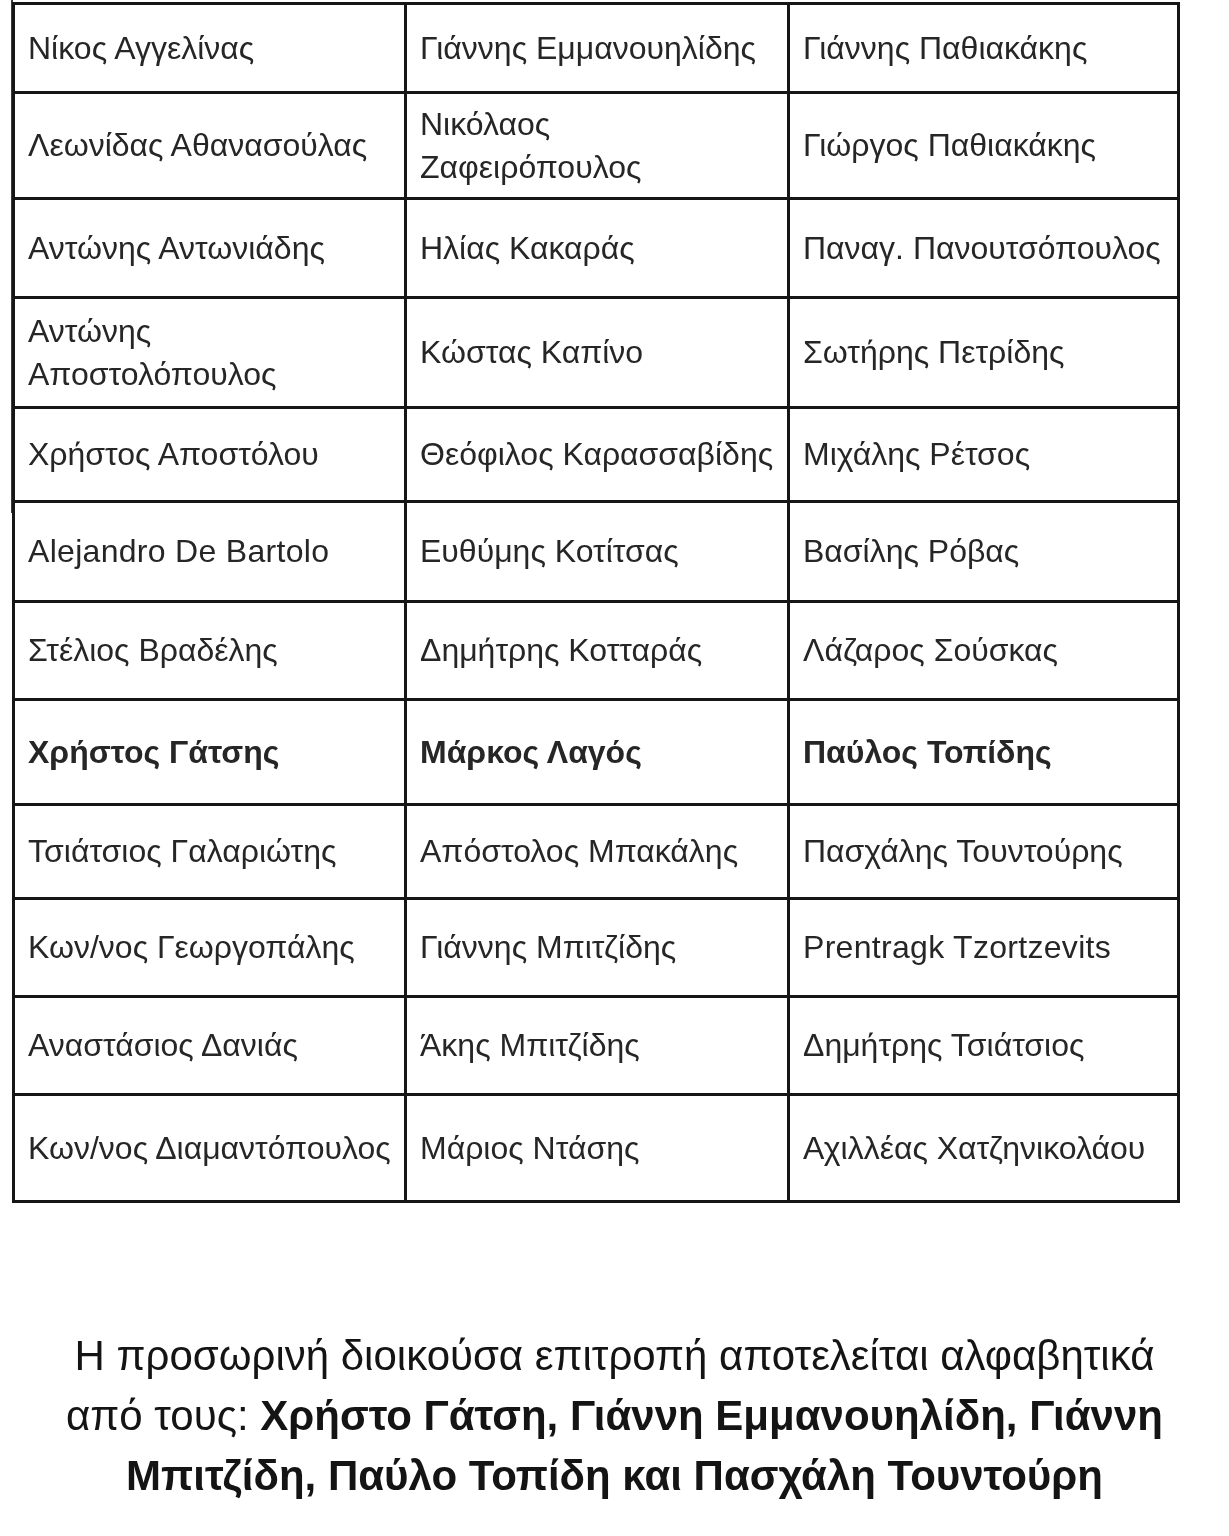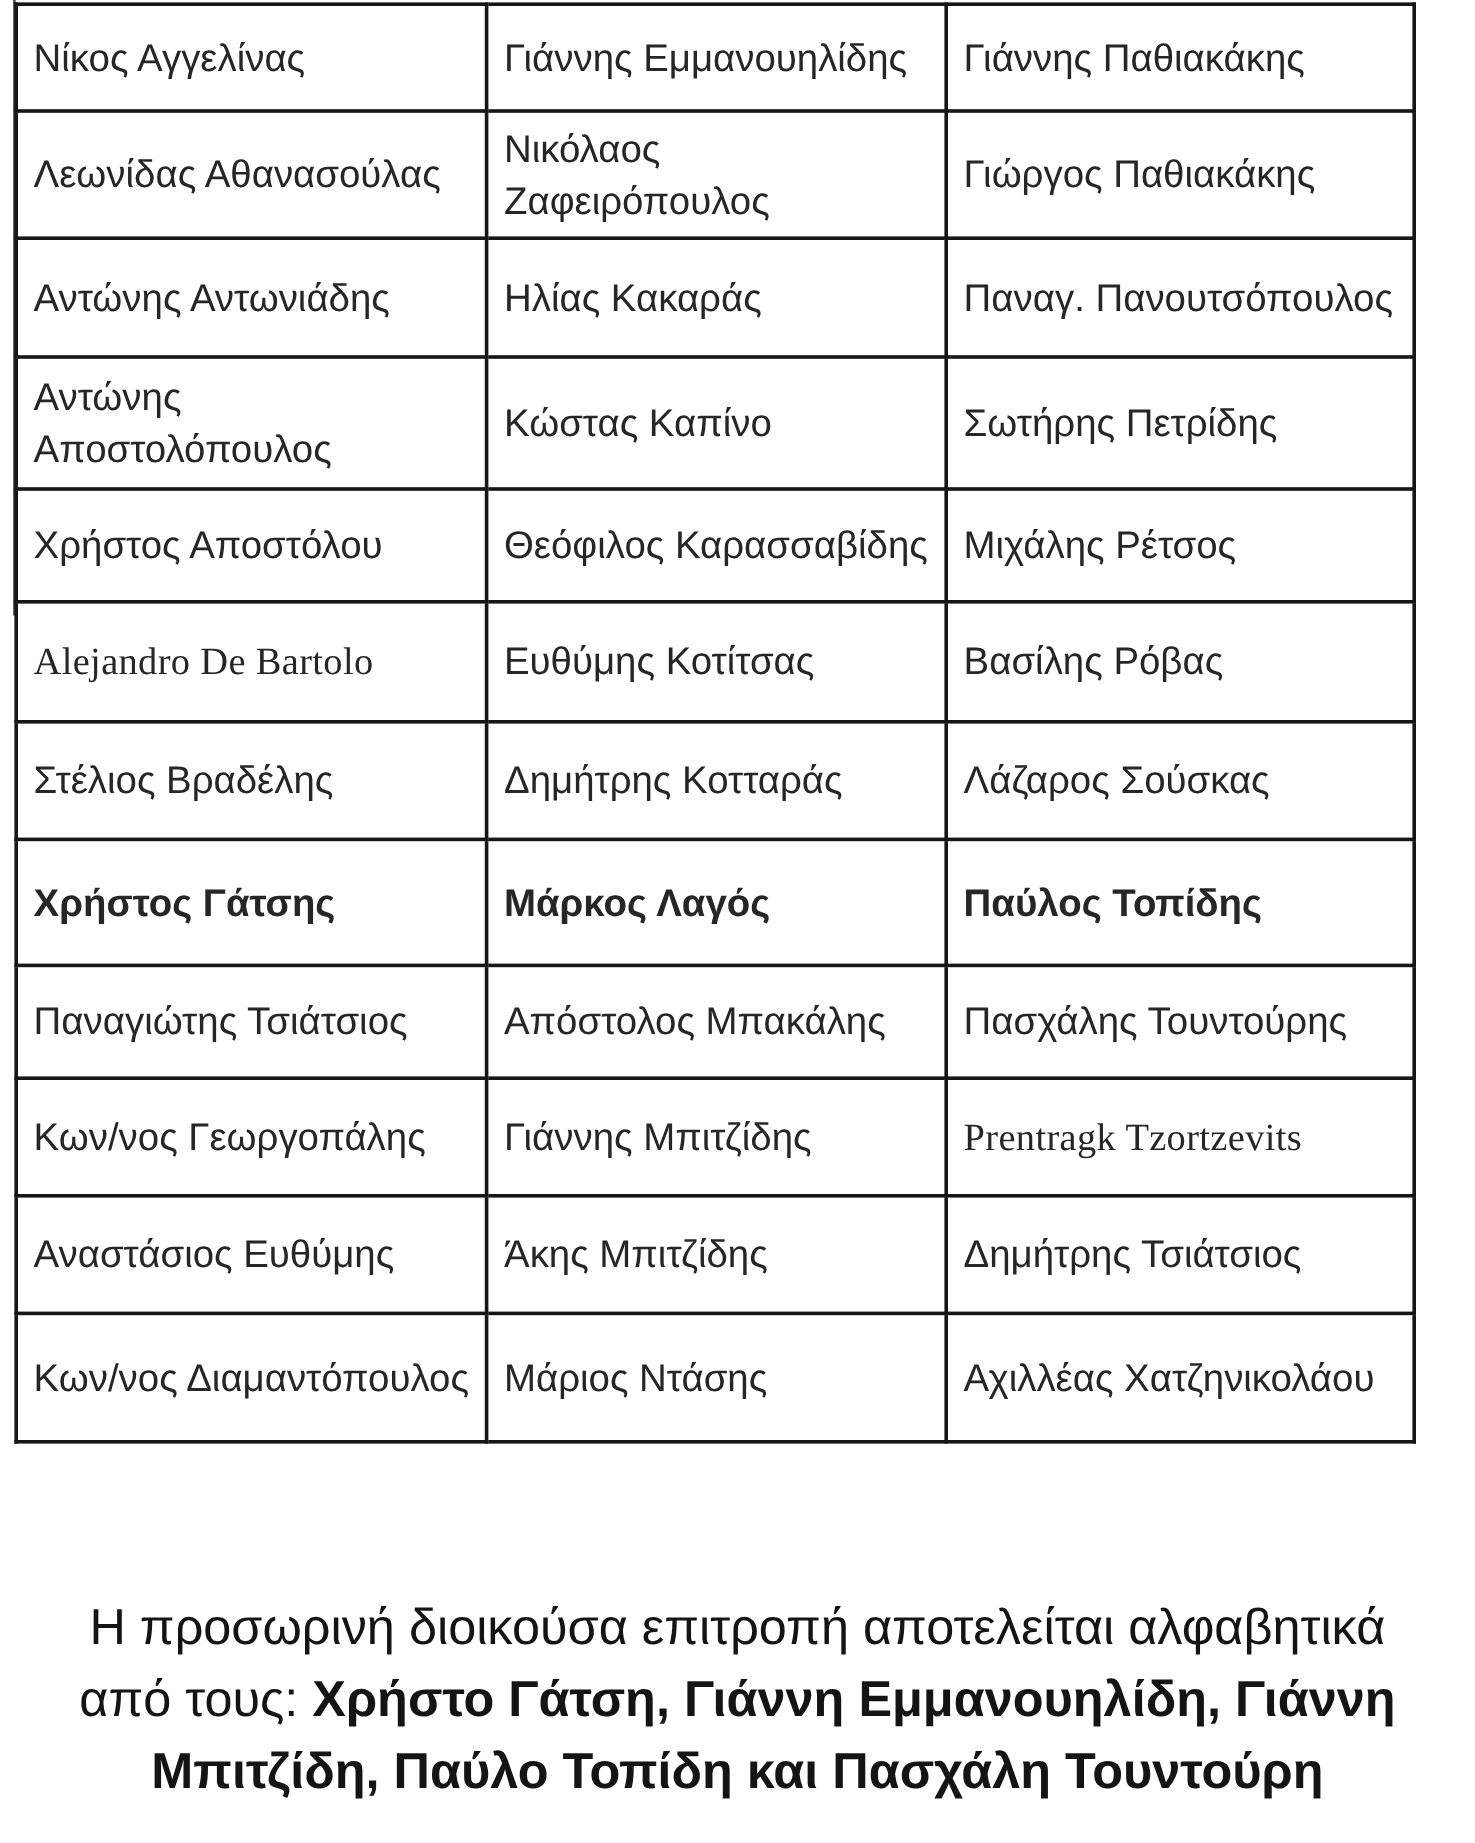--- a/index.html
+++ b/index.html
@@ -27,21 +27,21 @@
     border:3px solid #161616;
     vertical-align:middle;
     padding:6px 4px 6px 13px;
     font-size:32px;
     line-height:1.32;
     white-space:pre-line;
     color:#262626;
     overflow:hidden;
   }
   td.latin{
-    font-family:Liberation Serif, serif;
+    font-family:Liberation Sans, sans-serif;
     font-size:30px;
     letter-spacing:0.3px;
     color:#1f1f1f;
   }
   tr.r1{height:89px;}  tr.r2{height:106px;padding-left:40px;} tr.r3{height:99px;}
   tr.r4{height:110px;} tr.r5{height:94px;}  tr.r6{height:100px;}
   tr.r7{height:98px;padding-left:44px;}  tr.r8{height:105px;font-weight:bold;} tr.r9{height:94px;}
   tr.r10{height:98px;} tr.r11{height:98px;} tr.r12{height:107px;}
 
   .note{
@@ -106,31 +106,31 @@
         <td>Στέλιος Βραδέλης</td>
         <td>Δημήτρης Κοτταράς</td>
         <td>Λάζαρος Σούσκας</td>
       </tr>
       <tr class="r8">
         <td>Χρήστος Γάτσης</td>
         <td>Μάρκος Λαγός</td>
         <td>Παύλος Τοπίδης</td>
       </tr>
       <tr class="r9">
-        <td>Παναγιώτης Τσιάτσιος</td>
+        <td>Τσιάτσιος Γαλαριώτης</td>
         <td>Απόστολος Μπακάλης</td>
         <td>Πασχάλης Τουντούρης</td>
       </tr>
       <tr class="r10">
         <td>Κων/νος Γεωργοπάλης</td>
         <td>Γιάννης Μπιτζίδης</td>
         <td class="latin">Prentragk Tzortzevits</td>
       </tr>
       <tr class="r11">
-        <td>Αναστάσιος Ευθύμης</td>
+        <td>Αναστάσιος Δανιάς</td>
         <td>Άκης Μπιτζίδης</td>
         <td>Δημήτρης Τσιάτσιος</td>
       </tr>
       <tr class="r12">
         <td>Κων/νος Διαμαντόπουλος</td>
         <td>Μάριος Ντάσης</td>
         <td>Αχιλλέας Χατζηνικολάου</td>
       </tr>
     </tbody>
   </table>

